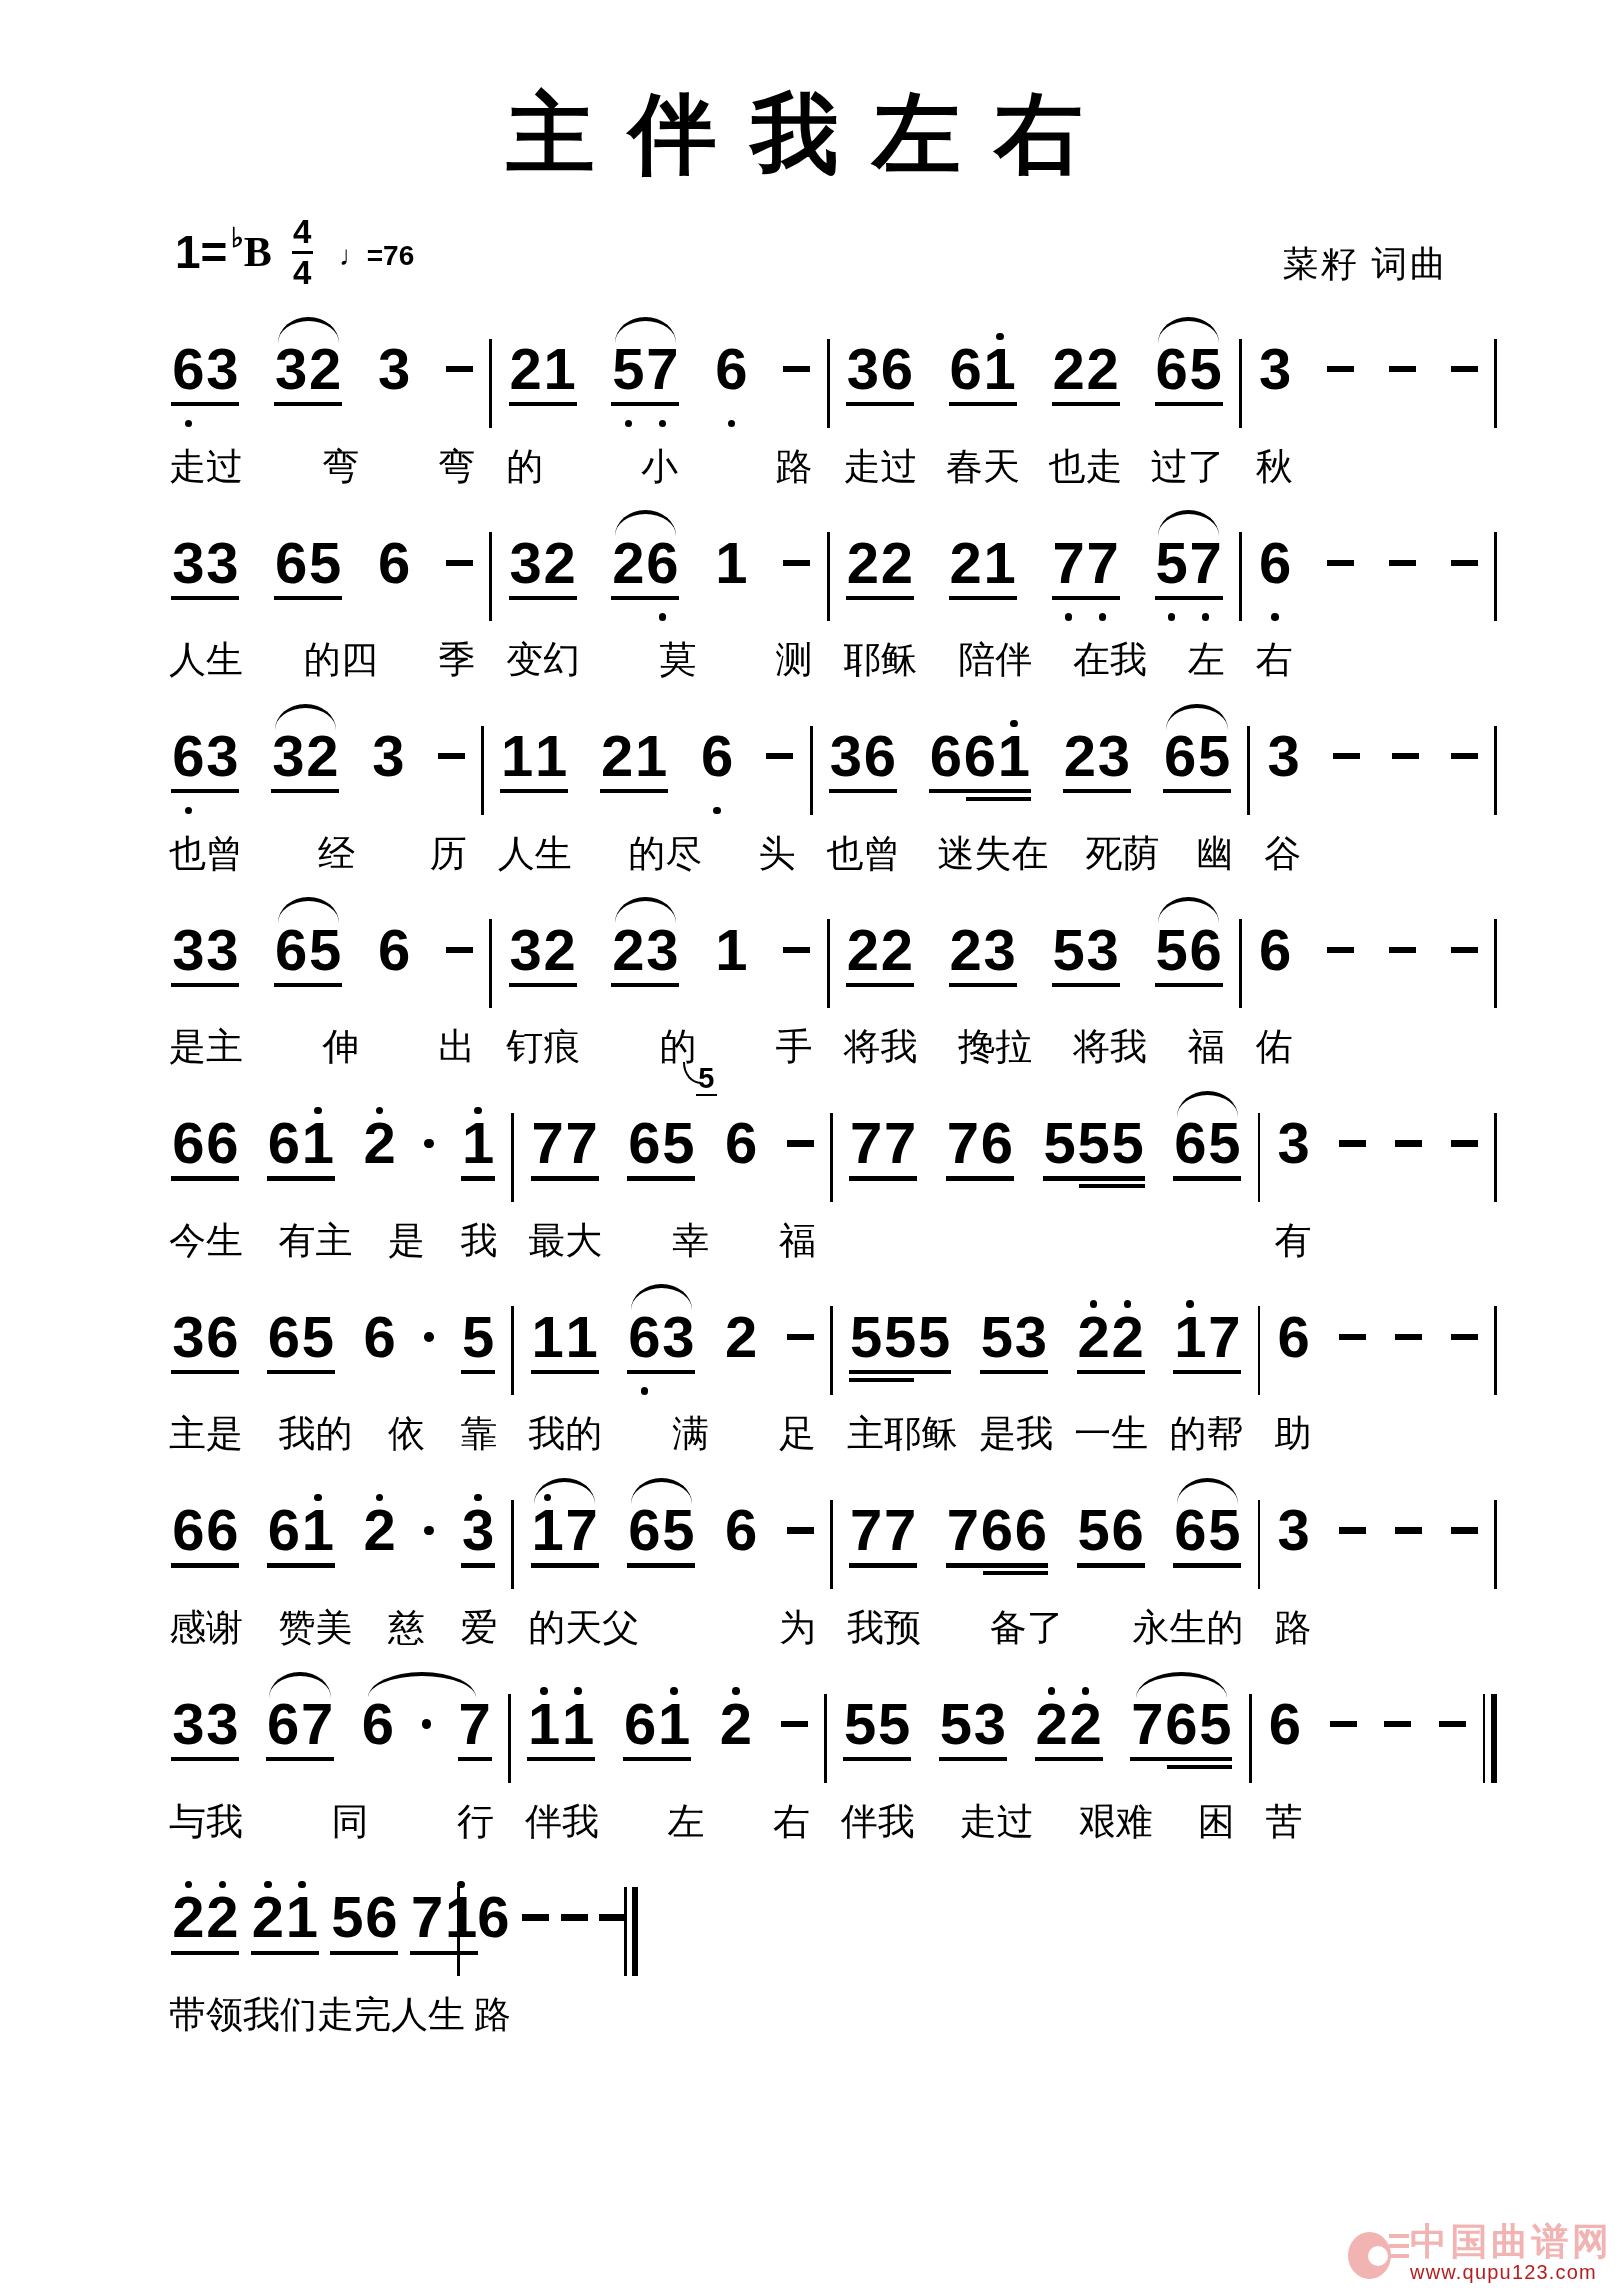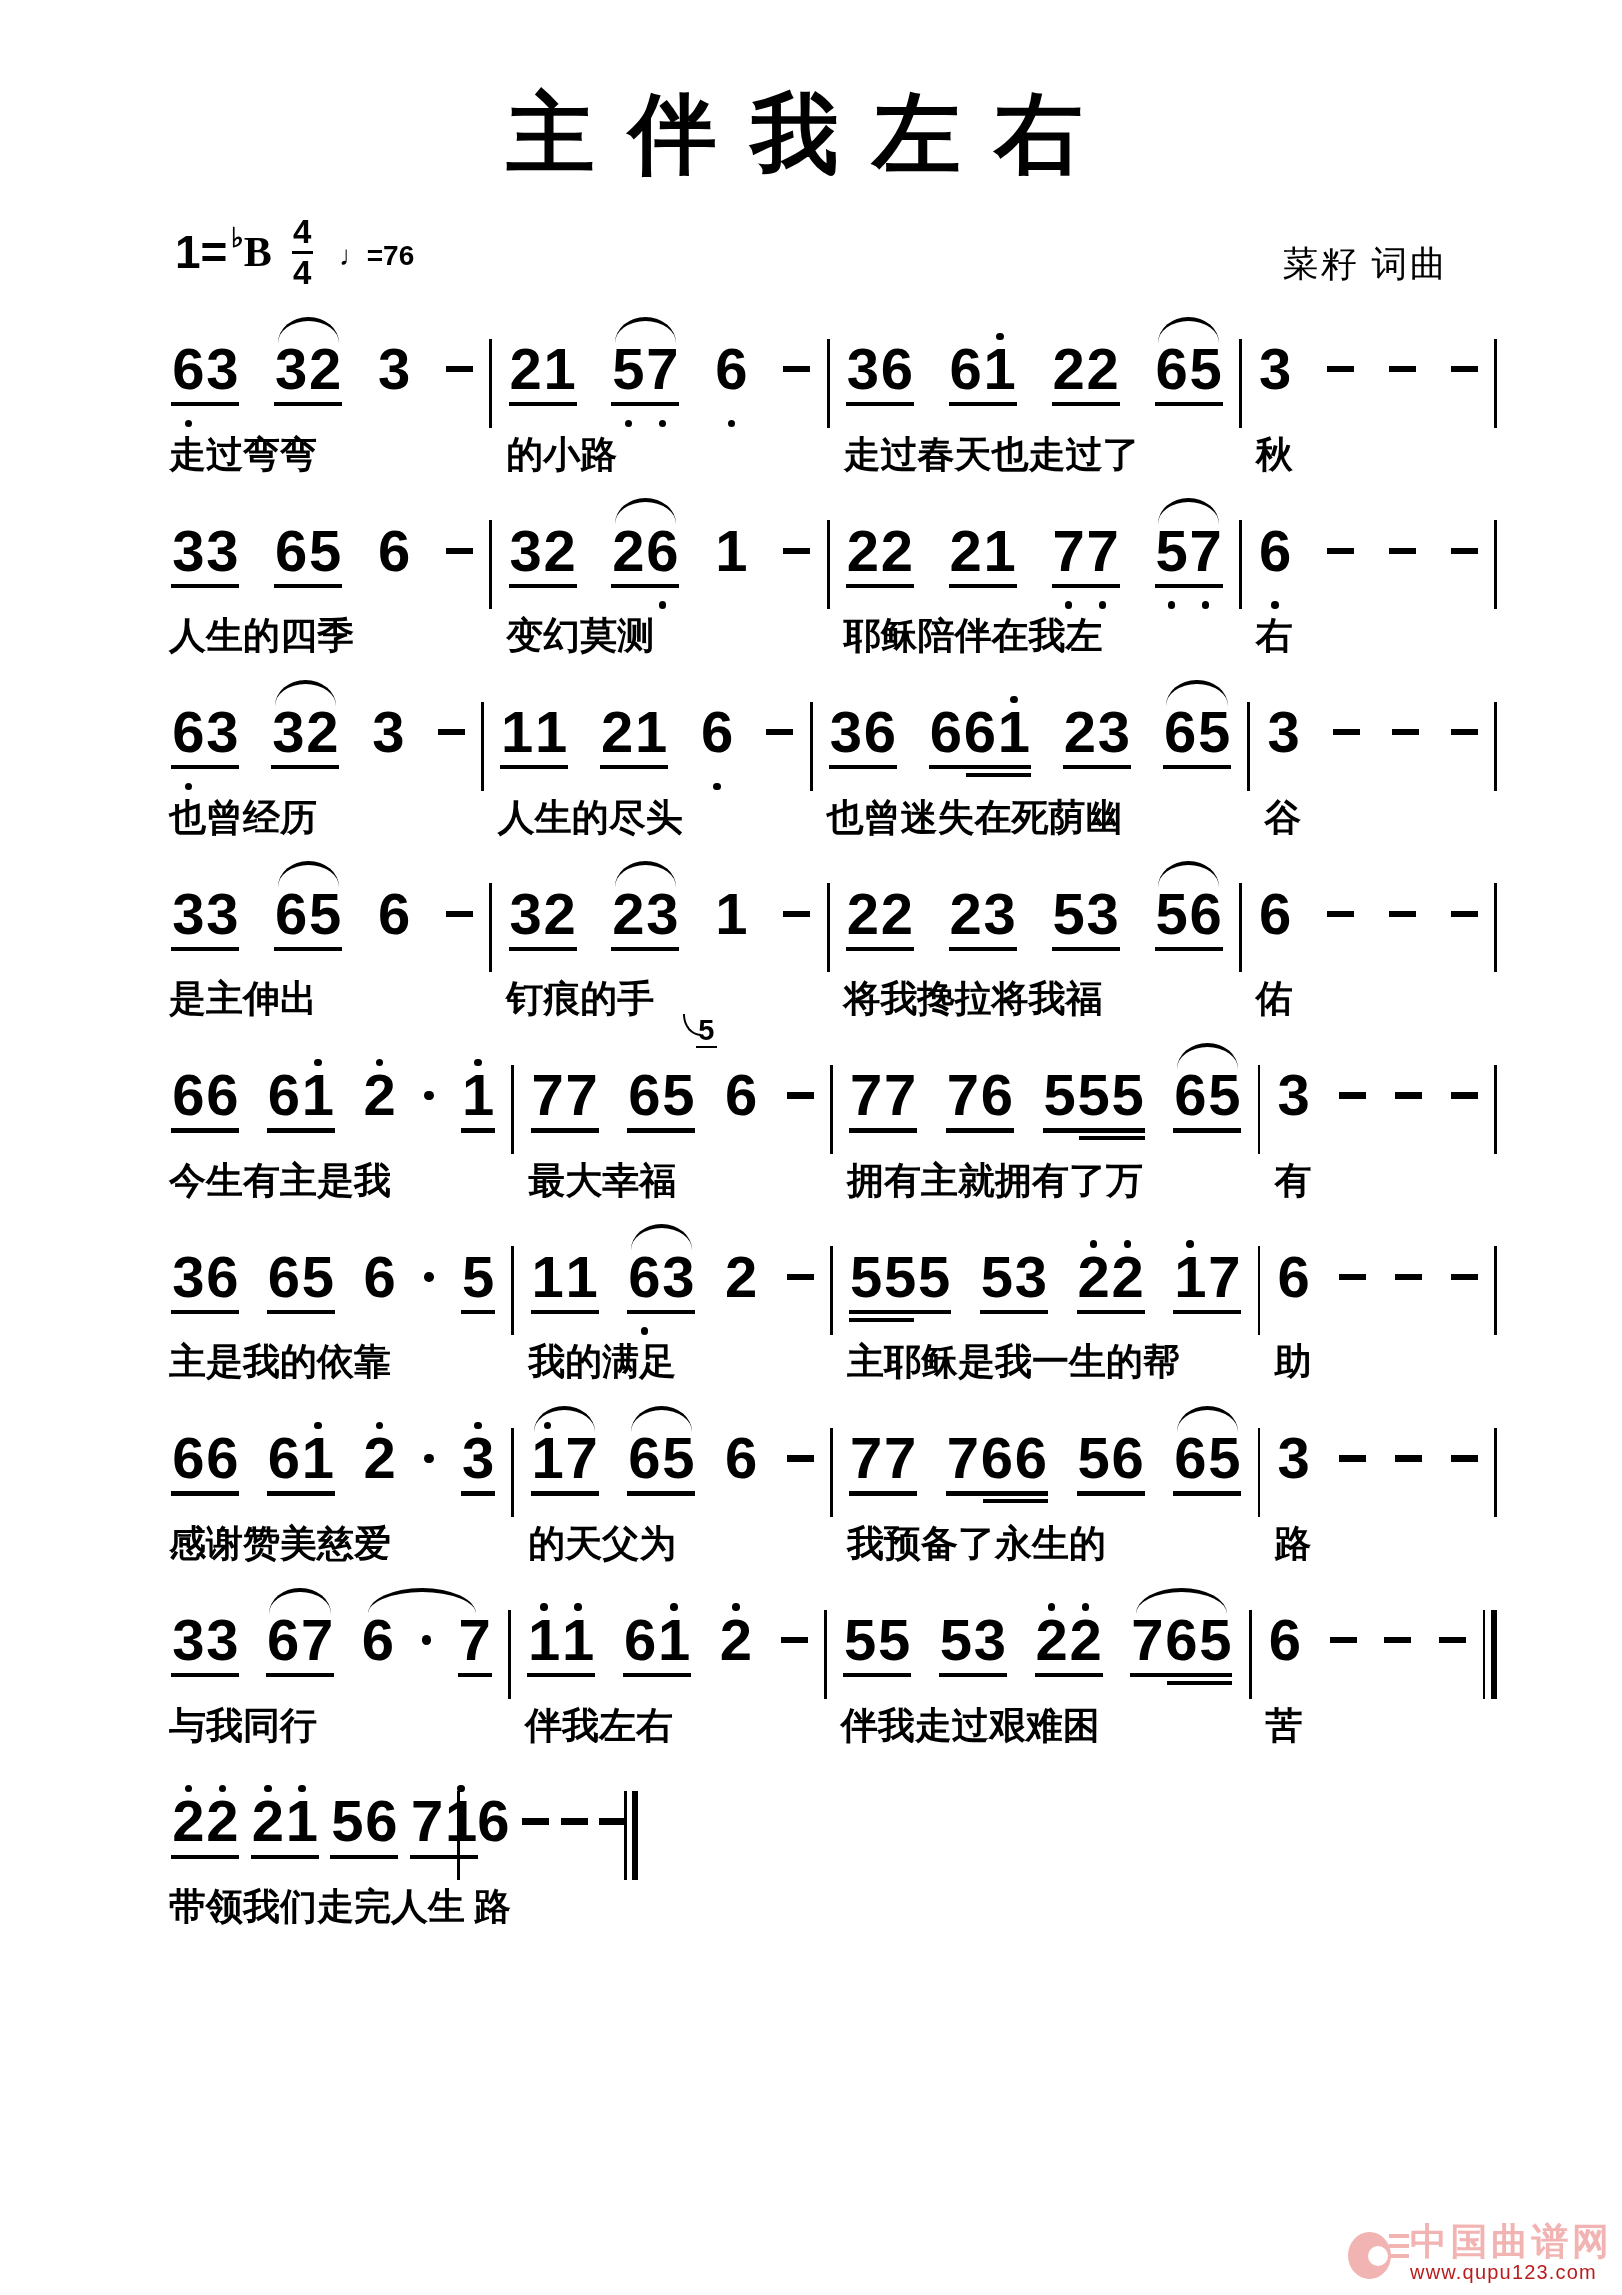--- a/index.html
+++ b/index.html
@@ -27,22 +27,22 @@
   .tempo{font-size:28px;font-weight:bold;margin-left:26px;margin-top:7px;}
   .credit{font-size:36px;letter-spacing:2.3px;}
   
   #music{padding:0 126px 0 155px;margin-top:35px;}
   .line{margin-bottom:29px;}
   .line.short{width:36%;}
   .endlabel{font-size:32px;margin:3.5px 0 8.2px 1.2px;}
   .mrow{display:flex;align-items:flex-start;}
   .mcol{display:flex;flex-direction:column;padding:0 10.5px;min-width:0;}
   .groups{display:flex;justify-content:space-between;align-items:flex-start;}
-  .mlyr{display:flex;justify-content:flex-start;margin-top:0;padding:0 3.5px;
-        font-size:37px;font-weight:bold;line-height:1.15;}
+  .mlyr{display:flex;justify-content:space-between;margin-top:12px;padding:0 3.5px;
+        font-size:37px;font-weight:normal;line-height:1.15;}
   .syl{white-space:nowrap;}
   .bar{width:2.9px;height:89px;background:#000;margin-top:15px;flex:0 0 auto;}
   .dbar{display:flex;gap:5.8px;margin-top:15px;flex:0 0 auto;}
   .dbar i{display:block;height:89px;background:#000;}
   .dbar .thin{width:2.9px;}
   .dbar .thick{width:5.8px;}
   
   .g{position:relative;display:flex;flex-direction:column;align-items:center;margin:0 5.8px;}
   .hr,.lr{display:flex;align-items:flex-end;}
   .hr{height:16.4px;}
@@ -1381,26 +1381,20 @@
                 </div>
                 <div class="br">
                   <div class="b1"></div>
                 </div>
                 <div class="lr">
                   <div class="cell"></div>
                   <div class="cell"></div>
                 </div>
               </div>
             </div>
-            <div class="mlyr">
-              <div class="syl">拥有</div>
-              <div class="syl">主就</div>
-              <div class="syl">拥有了</div>
-              <div class="syl">万</div>
-            </div>
           </div>
           <div class="bar"></div>
           <div class="mcol" style="flex-grow: 4;">
             <div class="groups">
               <div class="g">
                 <div class="hr">
                   <div class="cell"></div>
                 </div>
                 <div class="nr">
                   <div class="digit">3</div>

